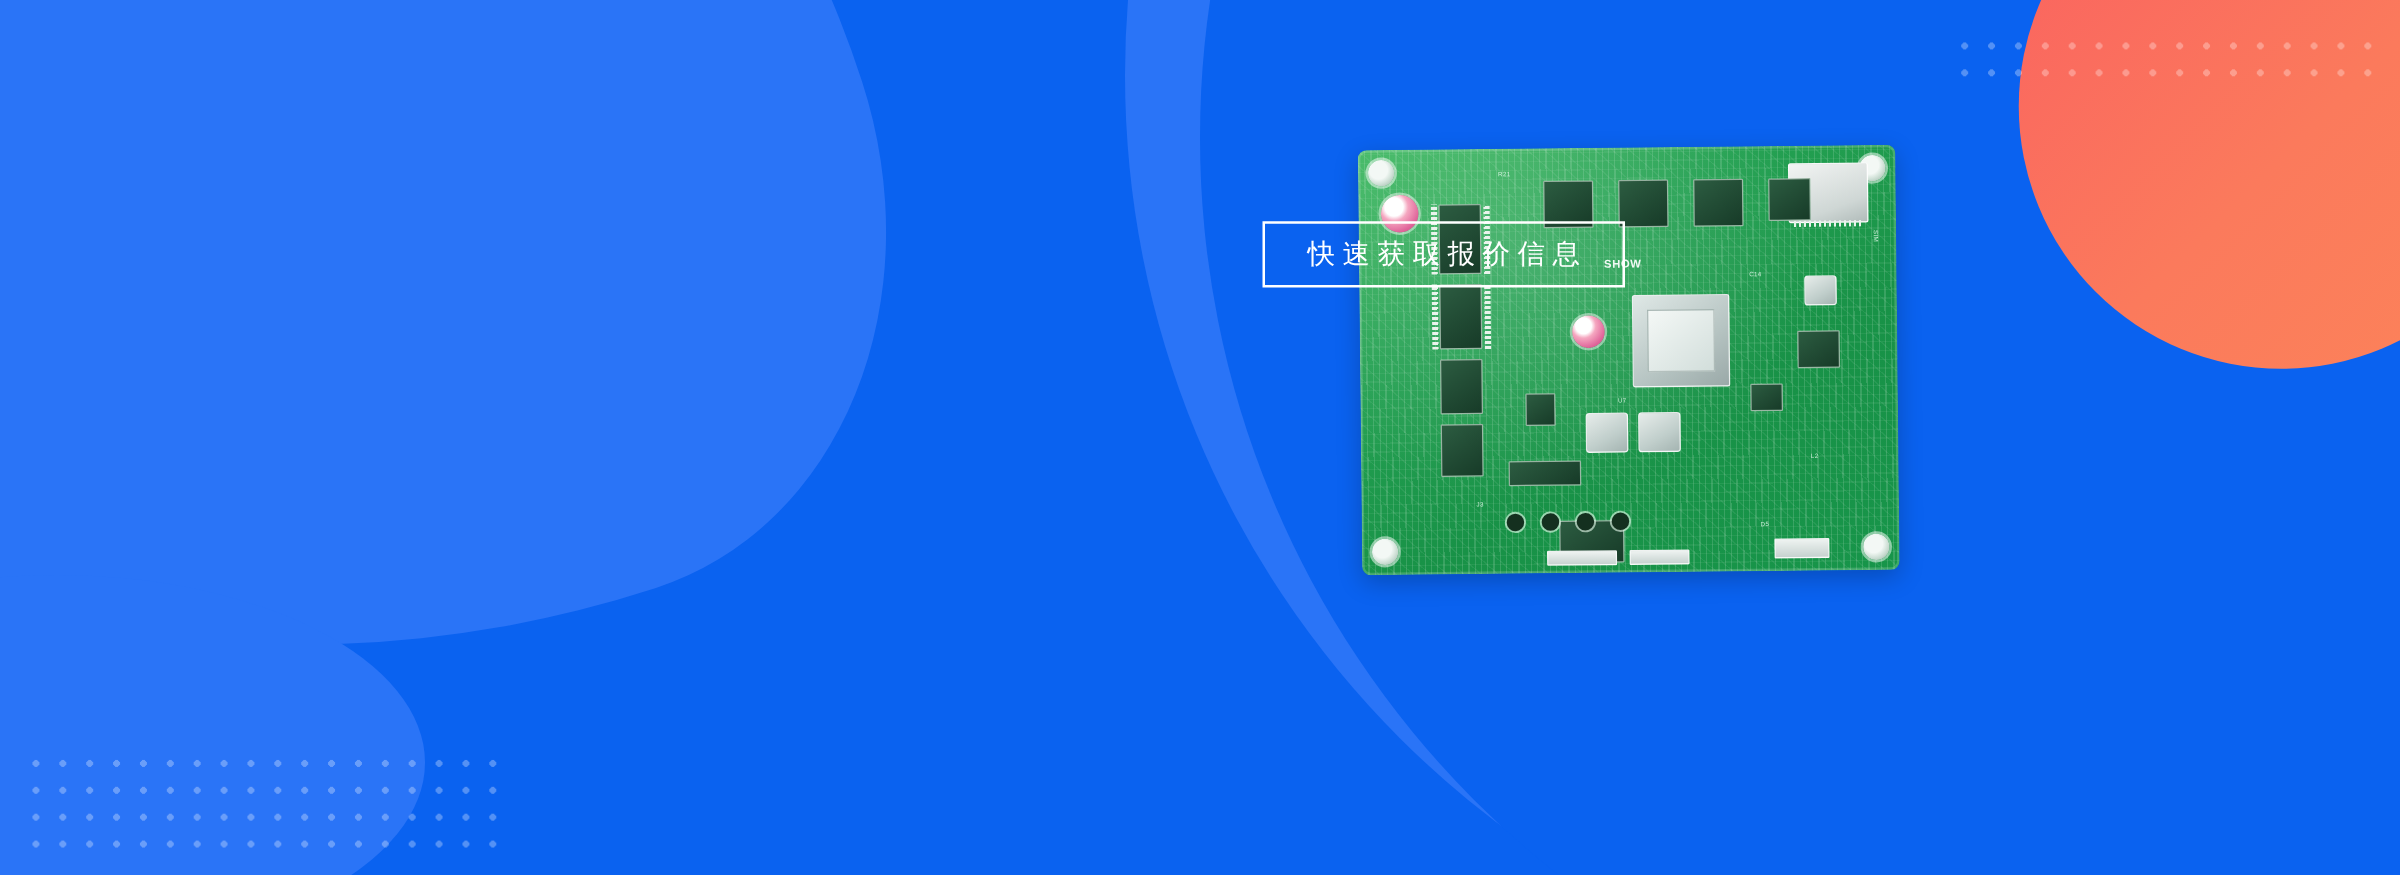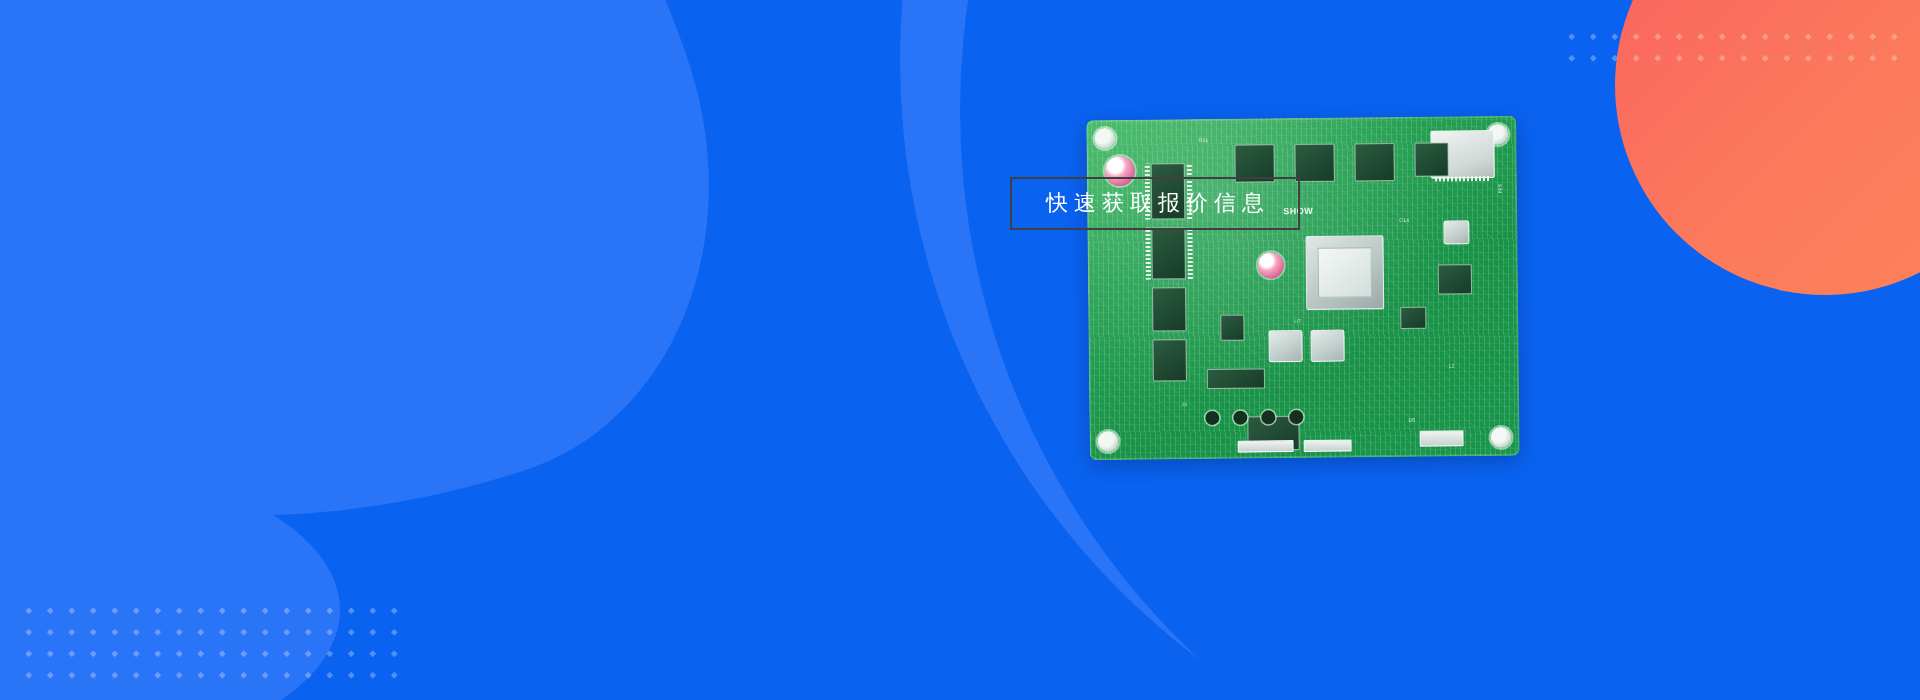--- a/index.html
+++ b/index.html
@@ -96,21 +96,21 @@
     padding-right:4px;
   }
   .headline .l1 { display:block; margin-top:52px; }
   .headline .l2 { display:block; margin-top:-4px; }
 
   .pill {
     position:relative;
     display:block;
     margin:22px 0 0 auto;
     width:290px;
-    border:2px solid #404040;
+    border:2px solid #ffffff;
     color:#ffffff;
     font-size:22px;
     letter-spacing:6px;
     text-align:center;
     padding:9px 0 10px 6px;
     font-family:Liberation Serif, serif;
   }
   .tagline {
     position:relative;
     margin-top:14px;

